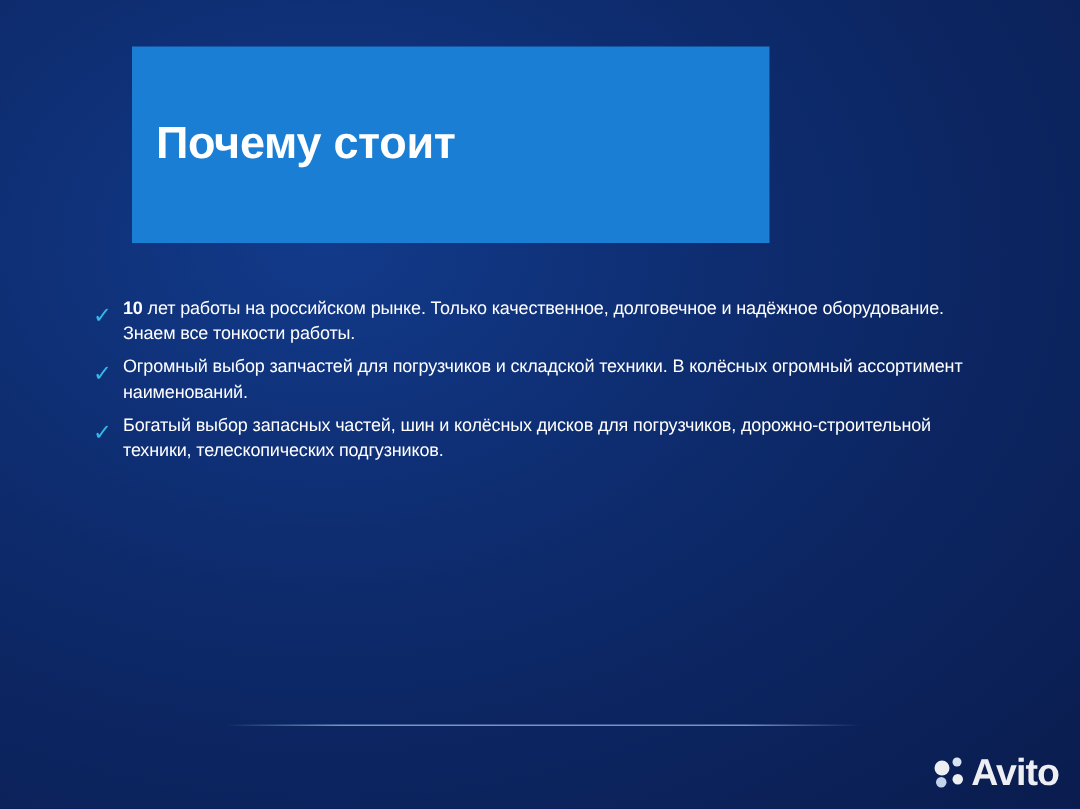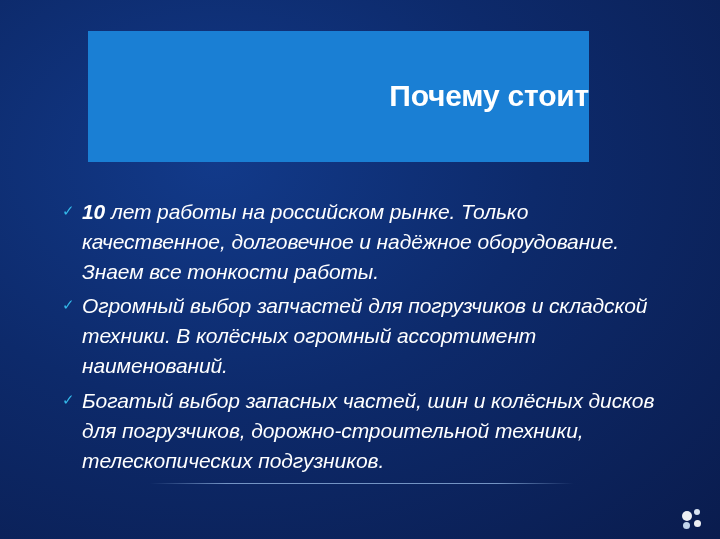--- a/index.html
+++ b/index.html
@@ -18,28 +18,27 @@
     height: 539px;
     background: radial-gradient(ellipse at 30% 30%, #123a8a 0%, #0d2a6b 45%, #0a1c4e 100%);
     overflow: hidden;
   }
 
   
   .title-box {
     position: absolute;
     left: 88px;
     top: 31px;
-    width: 501px;
+    width: 425px;
     height: 131px;
     background: #1a7fd4;
     display: flex;
     flex-direction: column;
     justify-content: center;
     padding-left: 16px;
-    text-align: right;
   }
 
   .title-line {
     color: #ffffff;
     font-size: 30px;
     font-weight: bold;
     line-height: 1.22;
     letter-spacing: -0.2px;
     white-space: nowrap;
   }
@@ -62,24 +61,23 @@
     flex: 0 0 auto;
     width: 20px;
     color: #34b8e8;
     font-size: 15px;
     line-height: 1.42;
     padding-top: 3px;
   }
 
   .btext {
     color: #ffffff;
-    font-size: 21px;
+    font-size: 12px;
     line-height: 1.42;
     letter-spacing: -0.1px;
-    font-style: italic;
   }
 
   .btext b {
     font-weight: bold;
   }
 
   
   .divider {
     position: absolute;
     left: 150px;
@@ -154,15 +152,16 @@
 
   <div class="divider"></div>
 
   <div class="watermark">
     <span class="wm-dots">
       <i class="d1"></i>
         <i class="d2"></i>
         <i class="d3"></i>
         <i class="d4"></i>
     </span>
+    <span class="wm-text">Avito</span>
   </div>
 
 </div>
 
 </body></html>

